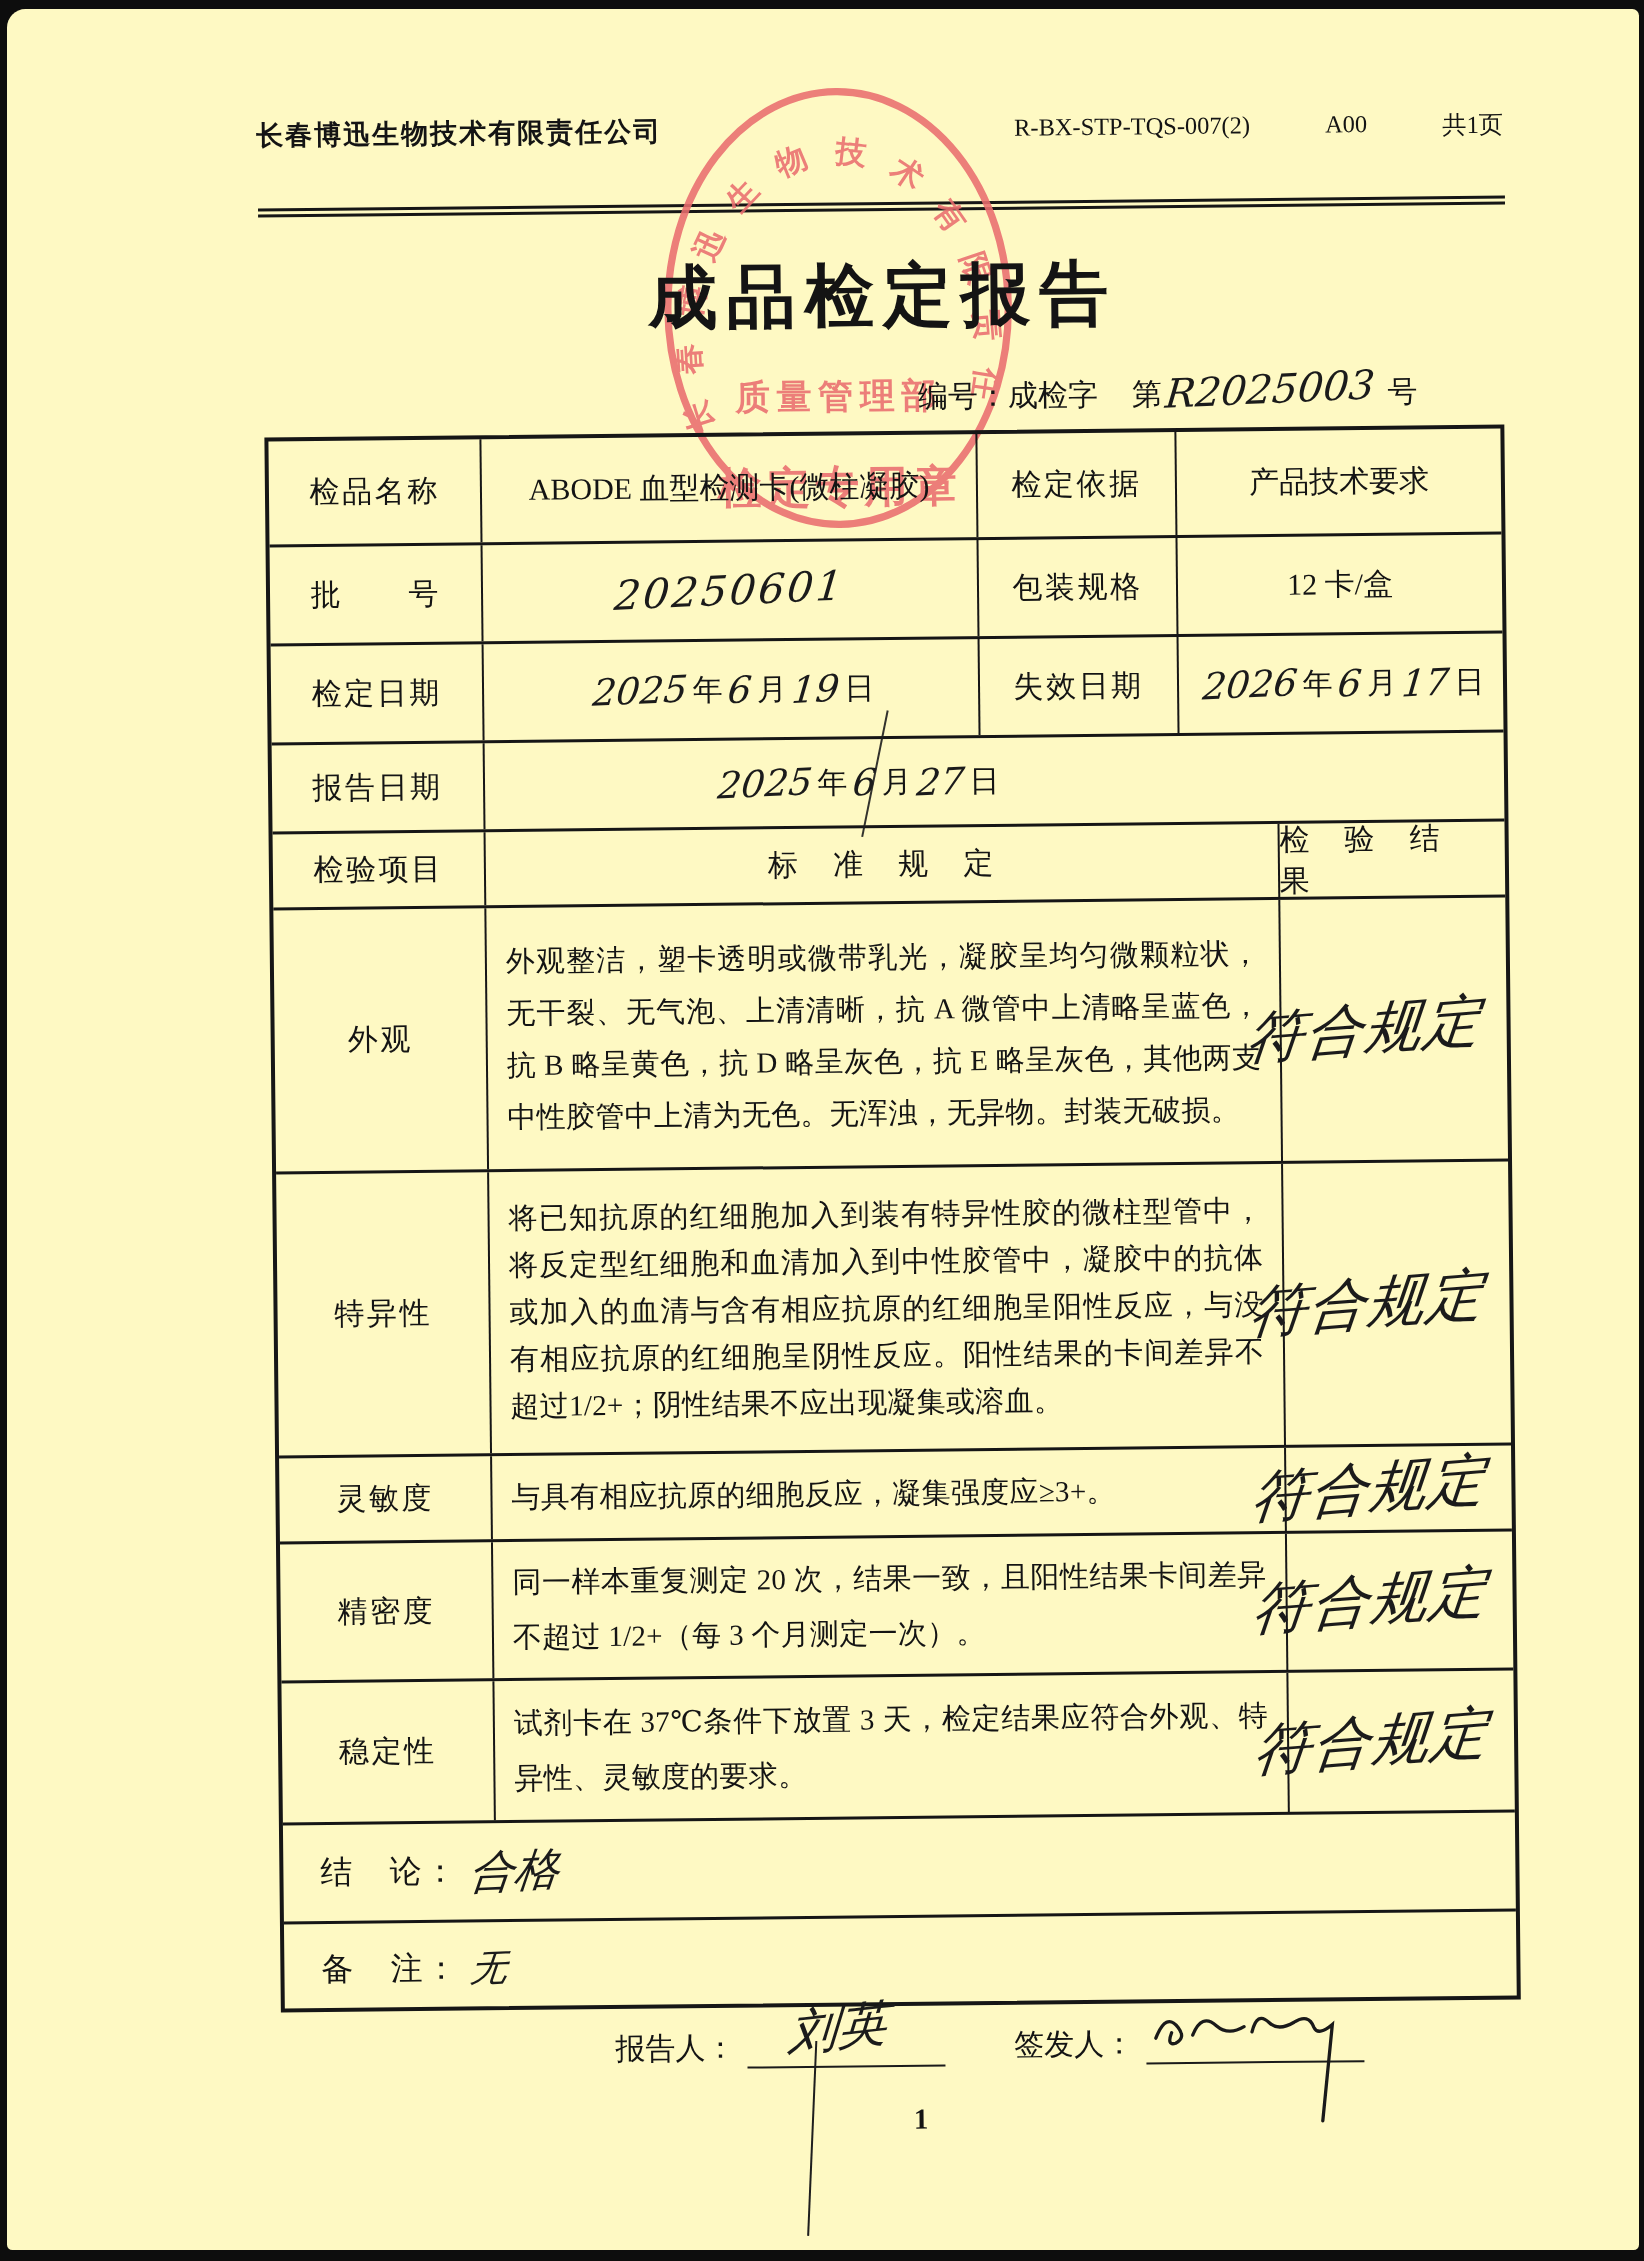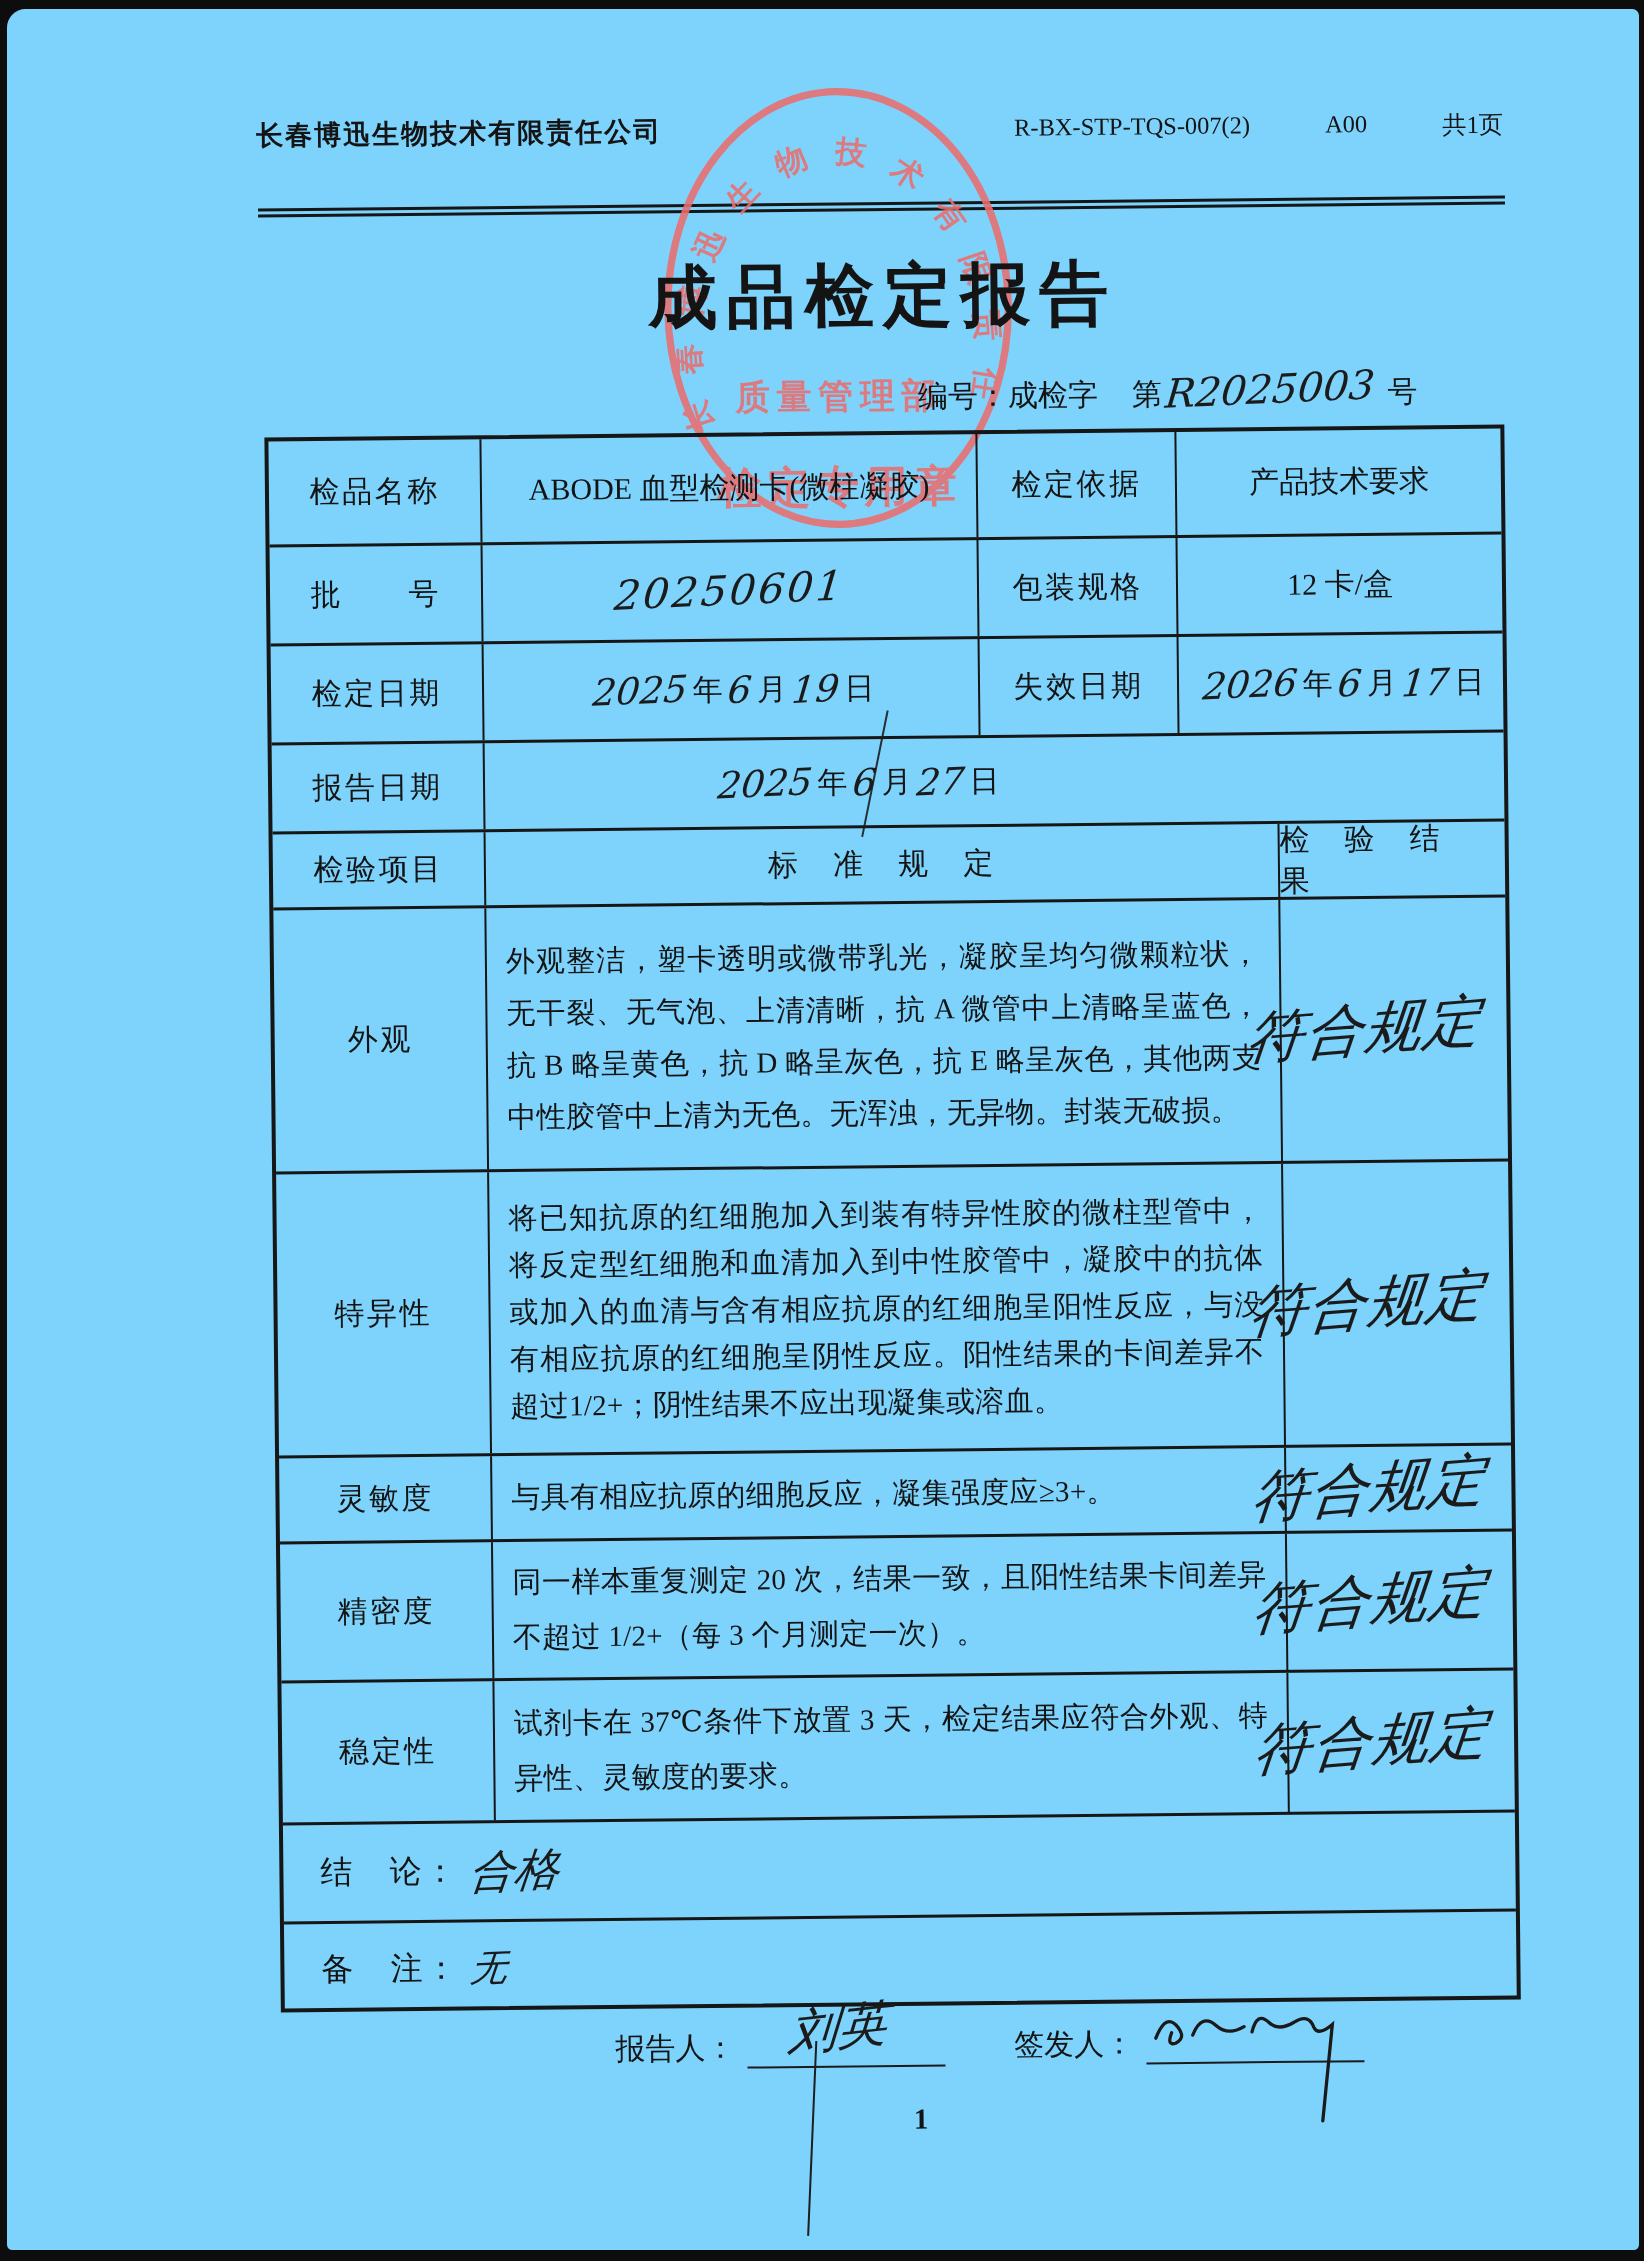--- a/index.html
+++ b/index.html
@@ -6,21 +6,21 @@
   html,body { width:1644px; height:2261px; }
   body {
     background:#0d0d0d;
     font-family:"Liberation Serif","DejaVu Serif",serif;
     color:#141414;
     position:relative;
     overflow:hidden;
   }
   .page {
     position:absolute; left:6.6px; top:9.2px; right:5.3px; bottom:10.6px;
-    background:#7dd3fc;
+    background:#fef9c3;
     border-radius:18.5px 6.6px 5.3px 5.3px;
     overflow:hidden;
   }
   .tilt {
     position:absolute; inset:0;
     transform:rotate(-0.6deg);
     transform-origin:792px 1057px;
   }
   
   .hdr-company {

